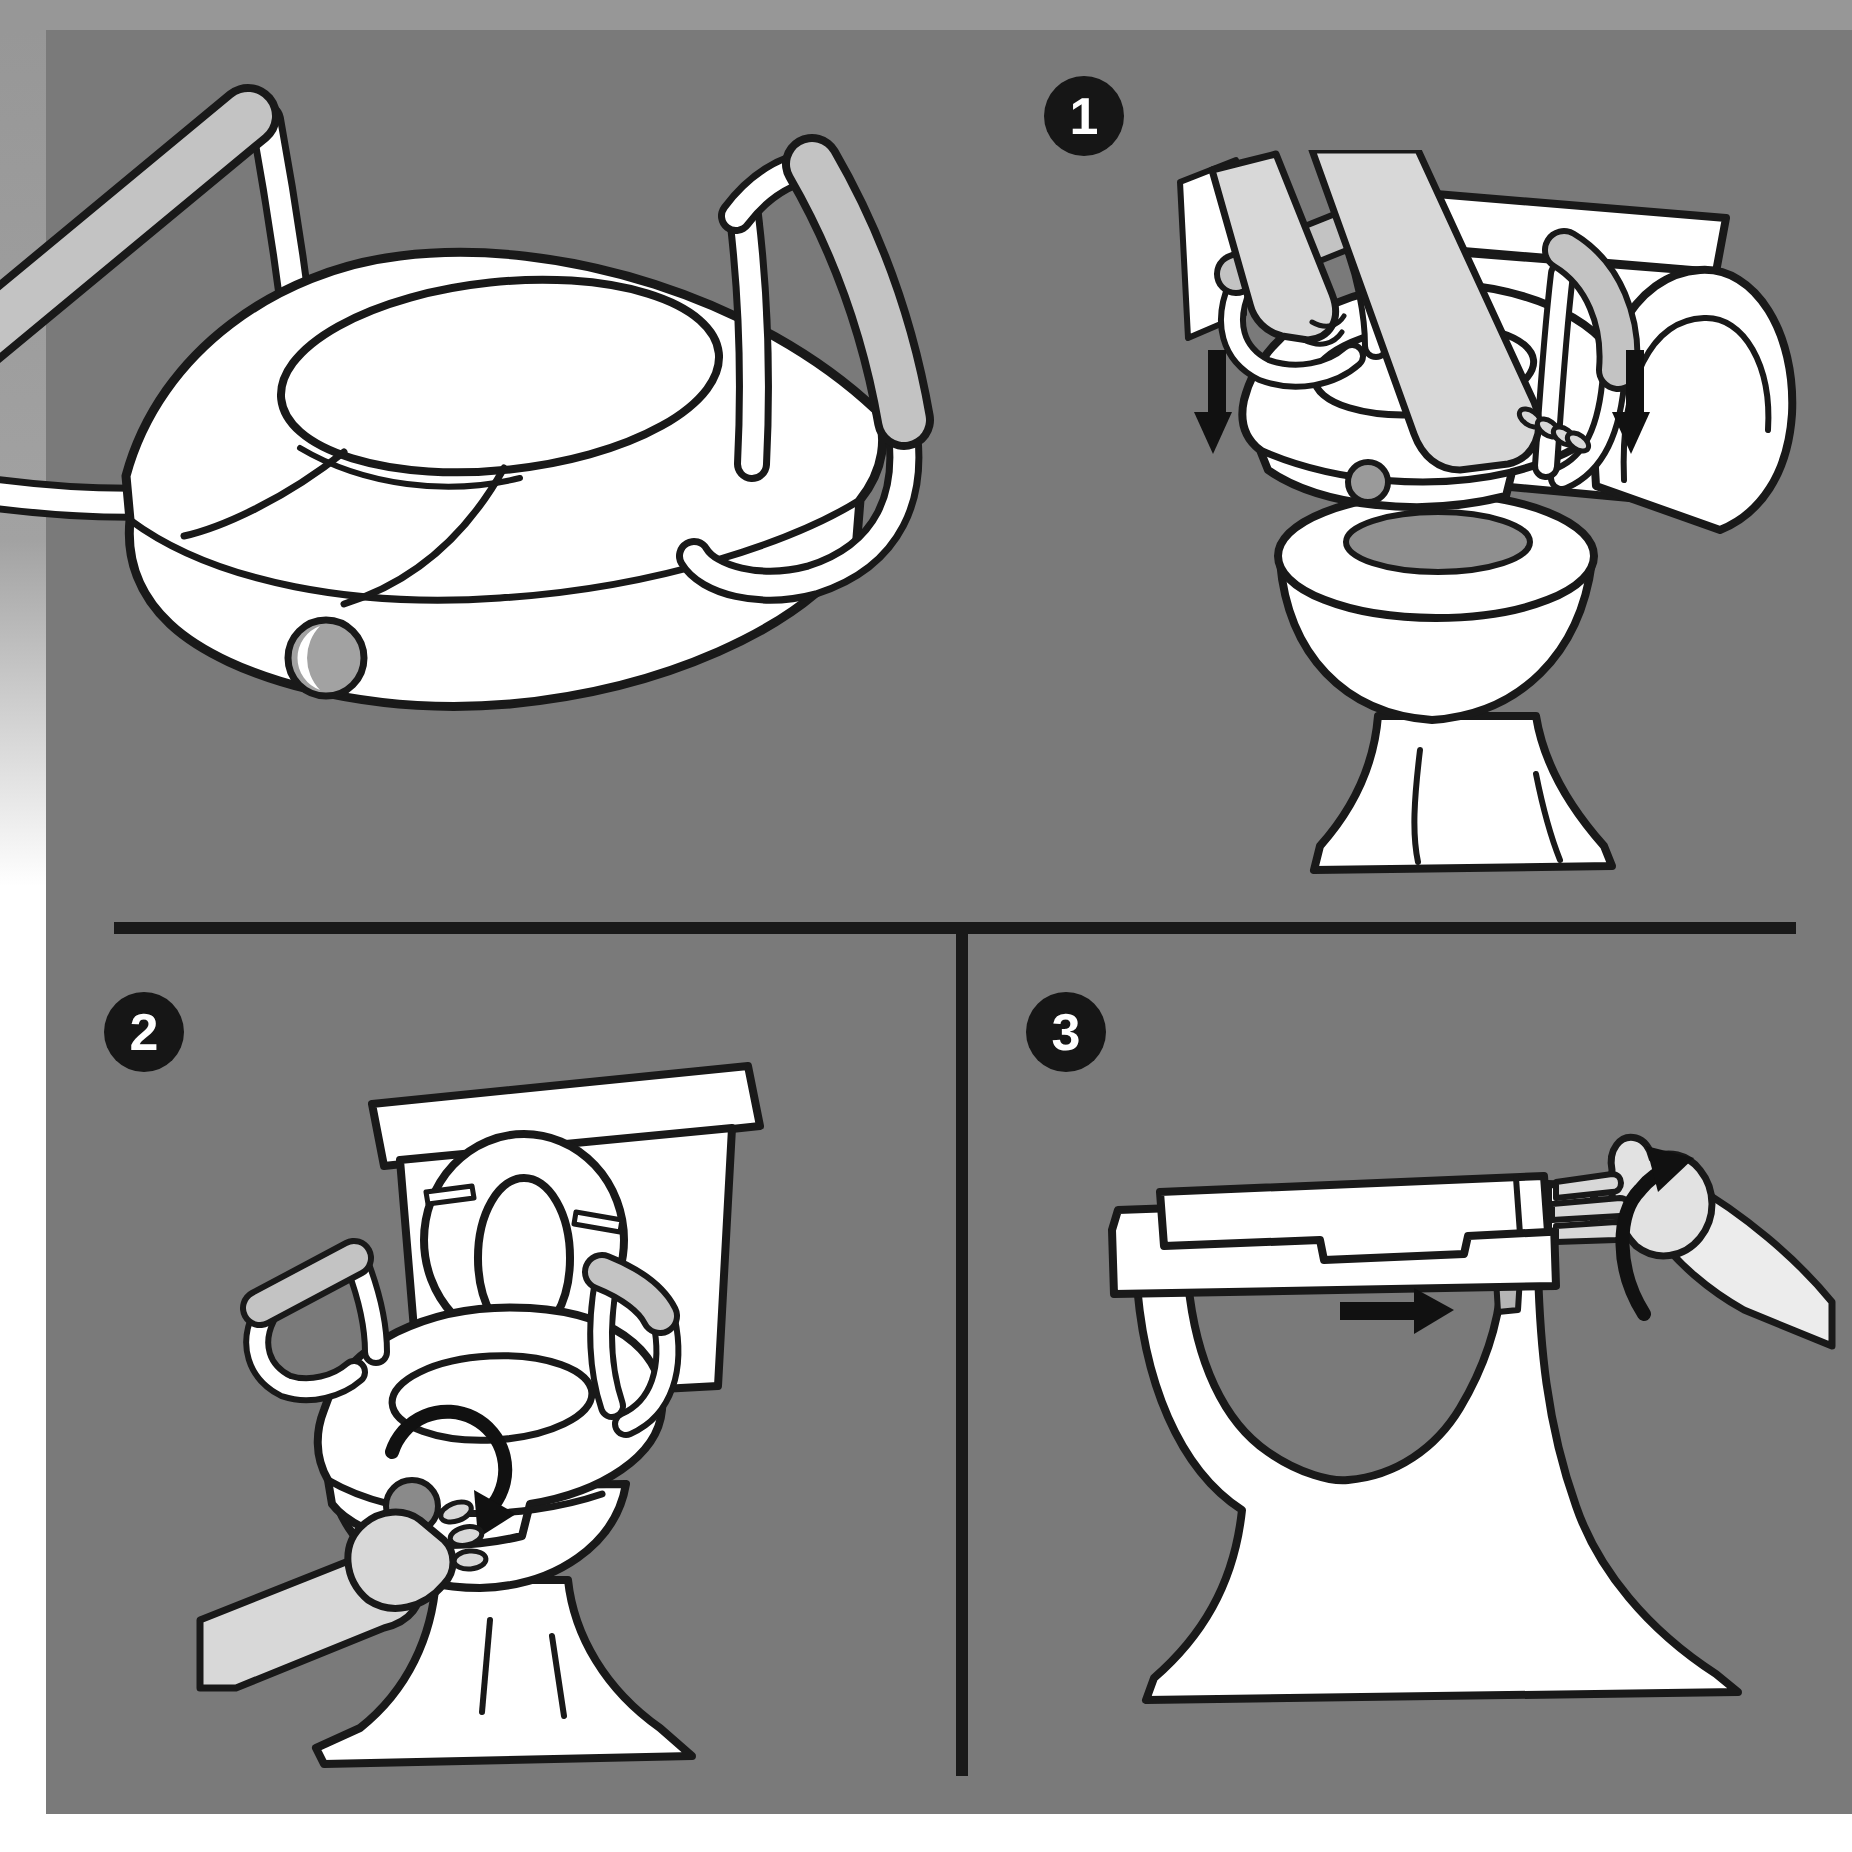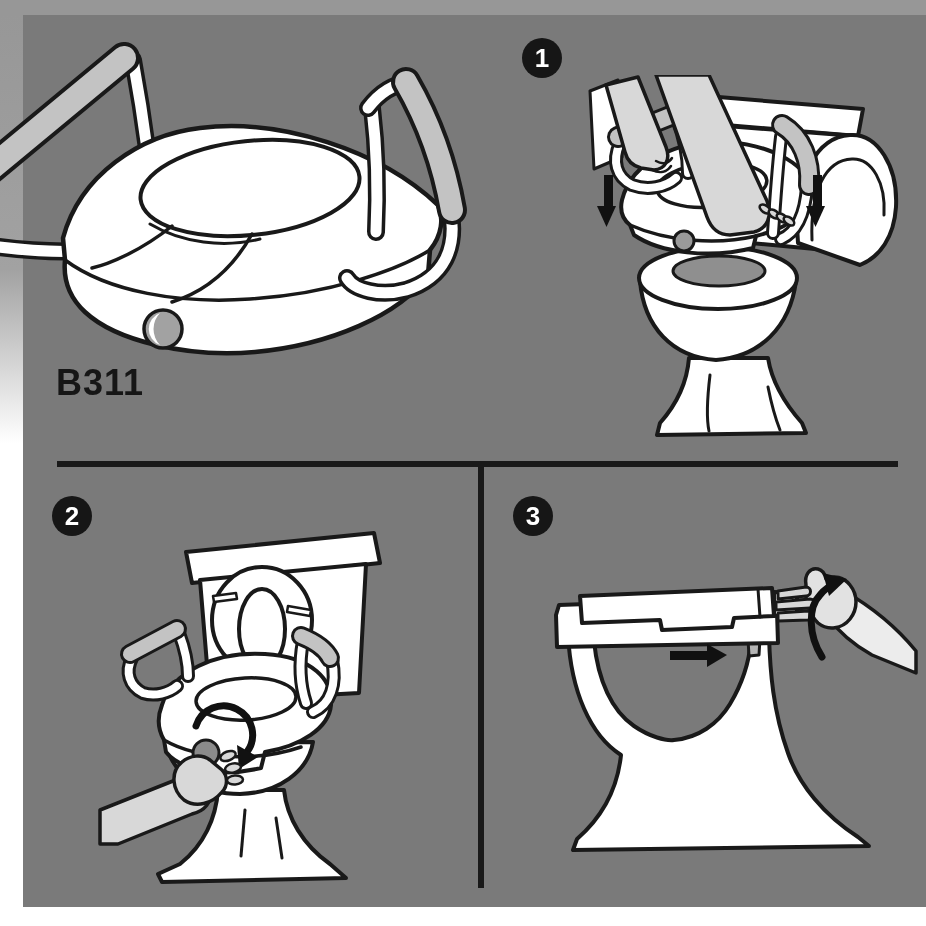--- a/index.html
+++ b/index.html
@@ -196,17 +196,16 @@
       <path class="ln" d="M 258 36 L 286 32 C 292 32 292 41 286 41 L 258 44 Z" fill="#d8d8d8" stroke-width="3"></path>
       <path class="ln" d="M 256 47 L 290 44 C 296 44 296 53 290 53 L 256 55 Z" fill="#d8d8d8" stroke-width="3"></path>
       <path class="ln" d="M 258 58 L 288 56 C 294 56 294 64 288 65 L 258 66 Z" fill="#d8d8d8" stroke-width="3"></path>
     </g>
     <g>
       <path d="M 302 102 C 288 80 288 52 300 40 C 304 35 309 31 315 29" fill="none" stroke="#111111" stroke-width="7" stroke-linecap="round"></path>
       <polygon points="327,24 303,18 309,41" fill="#111111"></polygon>
     </g>
   </svg>
 
-  <div class="model-label">B311</div>
   <div class="badge badge-1">1</div>
   <div class="badge badge-2">2</div>
   <div class="badge badge-3">3</div>
 </div>
 
 </body></html>

